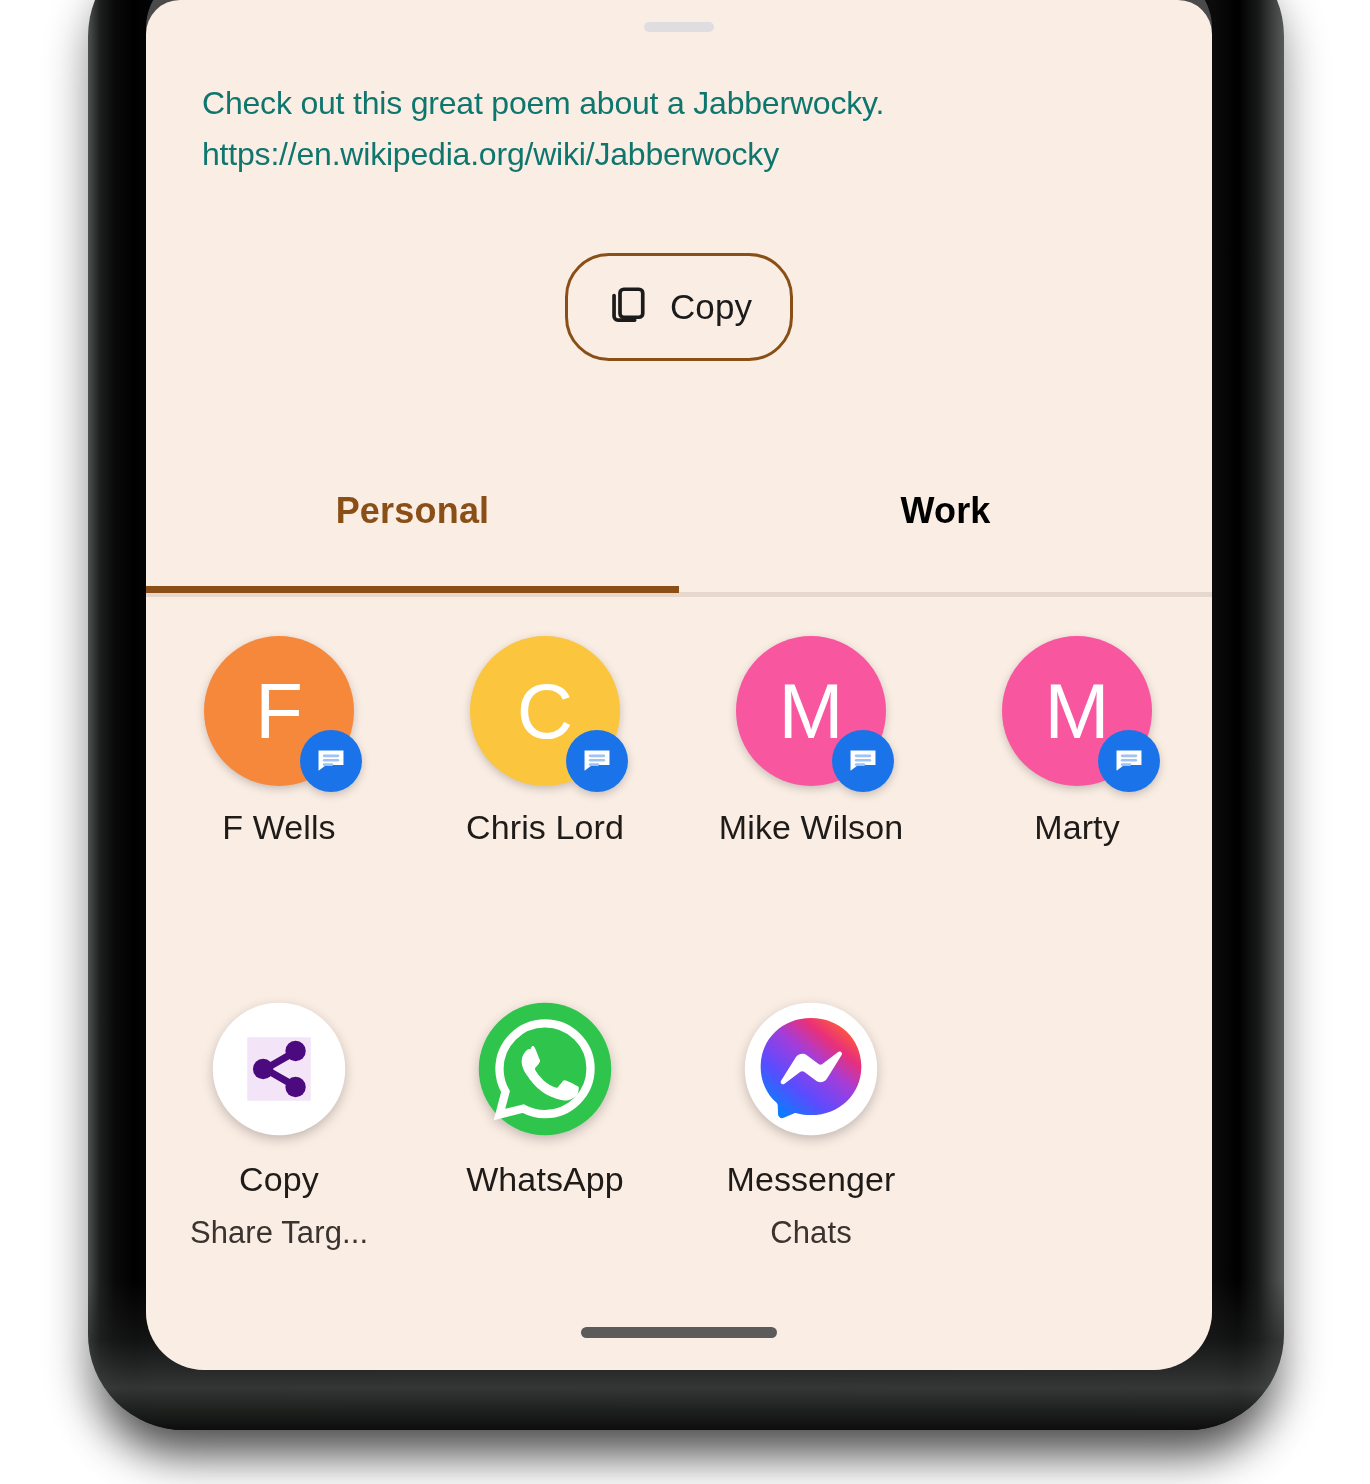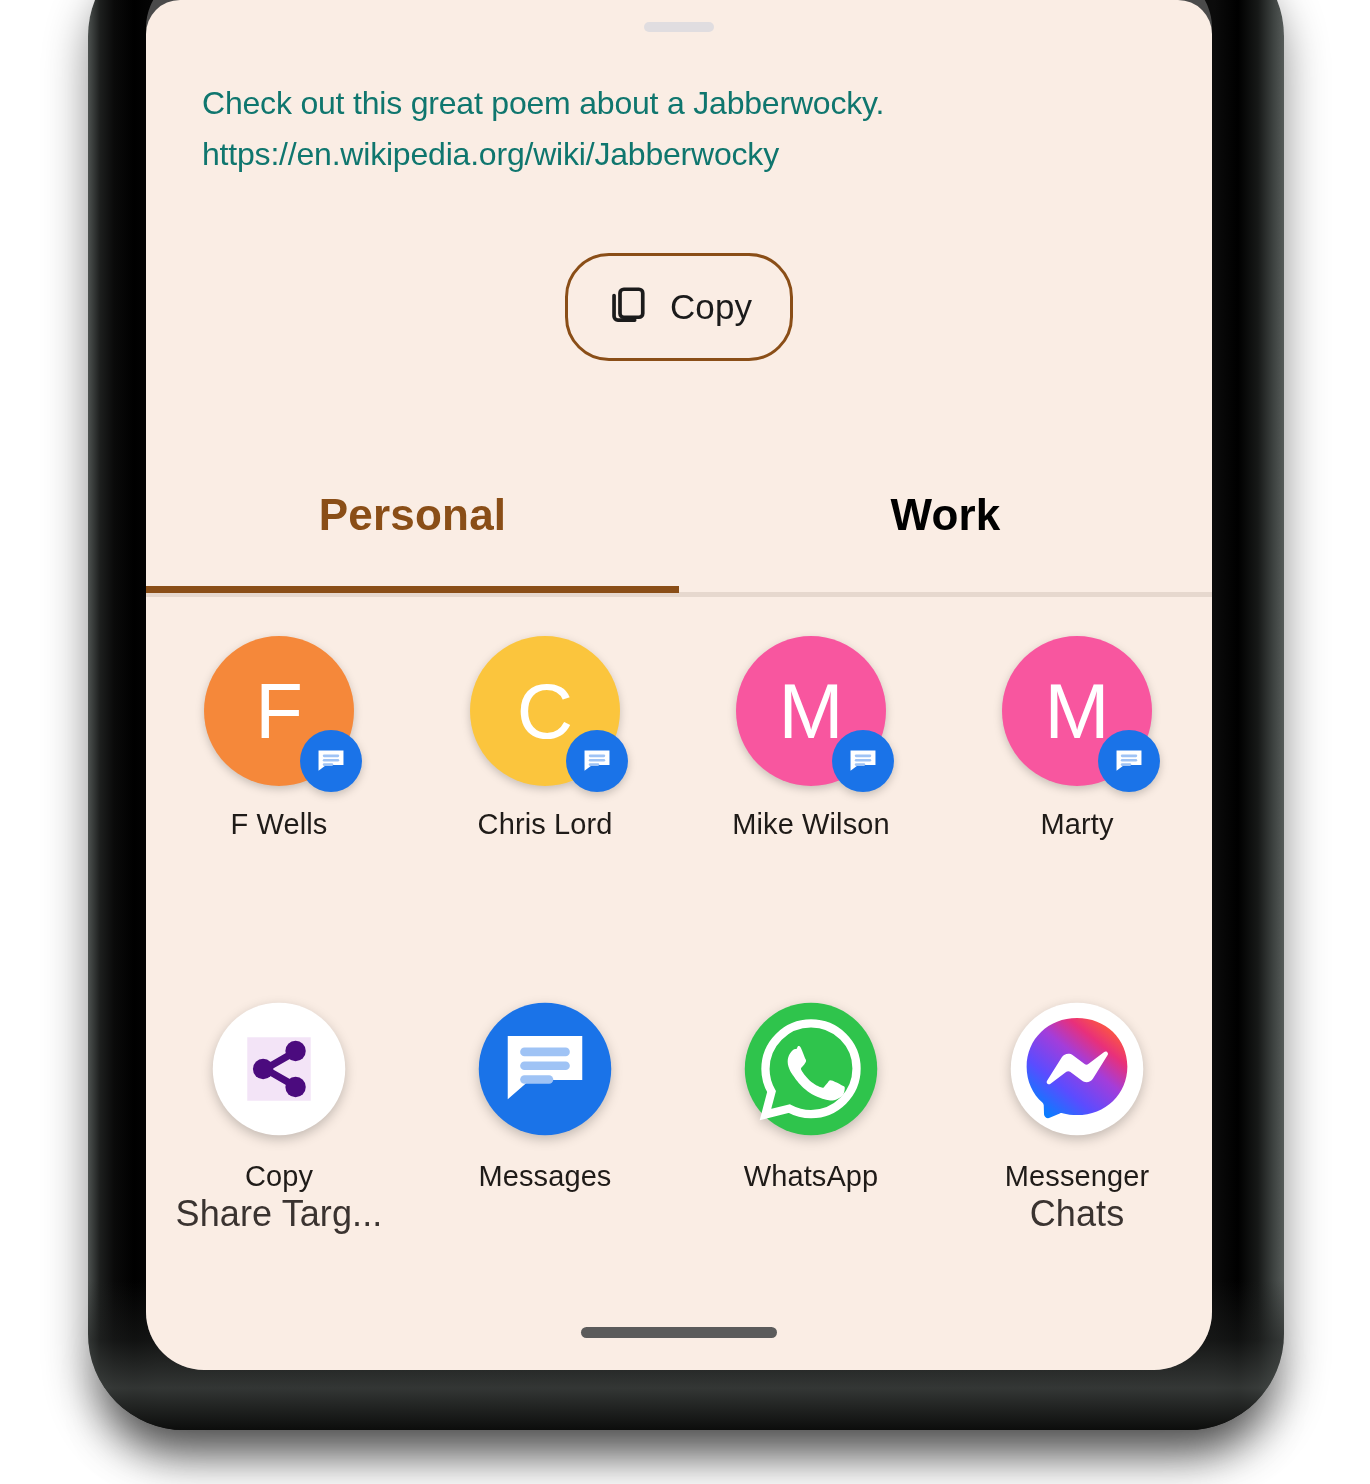--- a/index.html
+++ b/index.html
@@ -159,21 +159,21 @@
   .tab {
     position: absolute;
     top: 0;
     width: 533px;
     height: 126px;
     display: flex;
     align-items: flex-start;
     justify-content: center;
     padding-top: 24px;
     box-sizing: border-box;
-    font-size: 44px;
+    font-size: 36px;
     letter-spacing: 0.2px;
   }
   .tab-personal { left: 0; color: #8a4e17; font-weight: bold; }
   .tab-work { left: 533px; color: #000000; font-weight: bold; }
 
   .tab-divider {
     position: absolute;
     top: 592px;
     left: 0;
     width: 1066px;
@@ -244,29 +244,29 @@
     width: 138px;
     height: 138px;
     filter: drop-shadow(0 4px 6px rgba(0,0,0,0.22));
     display: flex;
     align-items: center;
     justify-content: center;
   }
 
   .target-label {
     margin-top: 22px;
-    font-size: 29px;
+    font-size: 34px;
     color: #1f1b18;
     text-align: left;
     letter-spacing: 0.1px;
     white-space: nowrap;
   }
   .target-sublabel {
-    margin-top: 0;
-    font-size: 36px;
+    margin-top: 16px;
+    font-size: 31px;
     color: #3a3330;
     text-align: left;
     letter-spacing: 0.1px;
     white-space: nowrap;
   }
 
   
   .nav-pill {
     position: absolute;
     left: 50%;
@@ -398,32 +398,20 @@
               </g>
               <circle cx="38.5" cy="50" r="7.4" fill="#4B0B7E"></circle>
               <circle cx="62" cy="37" r="7.4" fill="#4B0B7E"></circle>
               <circle cx="62" cy="63" r="7.4" fill="#4B0B7E"></circle>
             </svg>
           </div>
           <div class="target-label">Copy</div>
           <div class="target-sublabel">Share Targ...</div>
         </div>
 
-        <div class="target">
-          <div class="app-icon-wrap">
-            <svg width="138" height="138" viewBox="0 0 100 100">
-              <circle cx="50" cy="50" r="48" fill="#1A73E8"></circle>
-              <path d="M23 26h54v32H39L23 72z" fill="#ffffff"></path>
-              <rect x="32" y="34.5" width="36" height="6.2" rx="3.1" fill="#9FC3F5"></rect>
-              <rect x="32" y="44.5" width="36" height="6.2" rx="3.1" fill="#9FC3F5"></rect>
-              <rect x="32" y="54.5" width="24" height="6.2" rx="3.1" fill="#9FC3F5"></rect>
-            </svg>
-          </div>
-          <div class="target-label">Messages</div>
-        </div>
 
         <div class="target">
           <div class="app-icon-wrap">
             <svg width="138" height="138" viewBox="0 0 100 100">
               <circle cx="50" cy="50" r="48" fill="#2FC44C"></circle>
               <path d="M50 17c-18.2 0-33 14.8-33 33 0 5.9 1.6 11.5 4.4 16.3L17 83l17.3-4.3c4.6 2.5 9.9 4 15.7 4 18.2 0 33-14.8 33-33S68.2 17 50 17z" fill="none" stroke="#ffffff" stroke-width="6"></path>
               <path d="M39.5 35.5c-1-.1-2 .2-2.9 1.1-1 1-3.5 3.4-3.5 8.2s3.6 9.5 4.1 10.1c.5.7 7 11.2 17.3 15.2 8.6 3.4 10.3 2.7 12.2 2.5 1.9-.2 6.1-2.5 7-4.9.9-2.4.9-4.4.6-4.8-.3-.5-1-.7-2.1-1.2-1.1-.6-6.1-3-7-3.3-1-.4-1.7-.6-2.4.5-.7 1.1-2.7 3.4-3.3 4.1-.6.7-1.2.8-2.3.3-1.1-.6-4.4-1.6-8.4-5.2-3.1-2.8-5.2-6.2-5.8-7.3-.6-1.1-.1-1.7.5-2.2.5-.5 1.1-1.3 1.6-1.9.5-.6.7-1.1 1.1-1.8.4-.7.2-1.4-.1-1.9-.3-.6-2.4-5.9-3.3-8-.8-1.8-1.6-1.6-2.2-1.6z" fill="#ffffff"></path>
             </svg>
           </div>
           <div class="target-label">WhatsApp</div>

